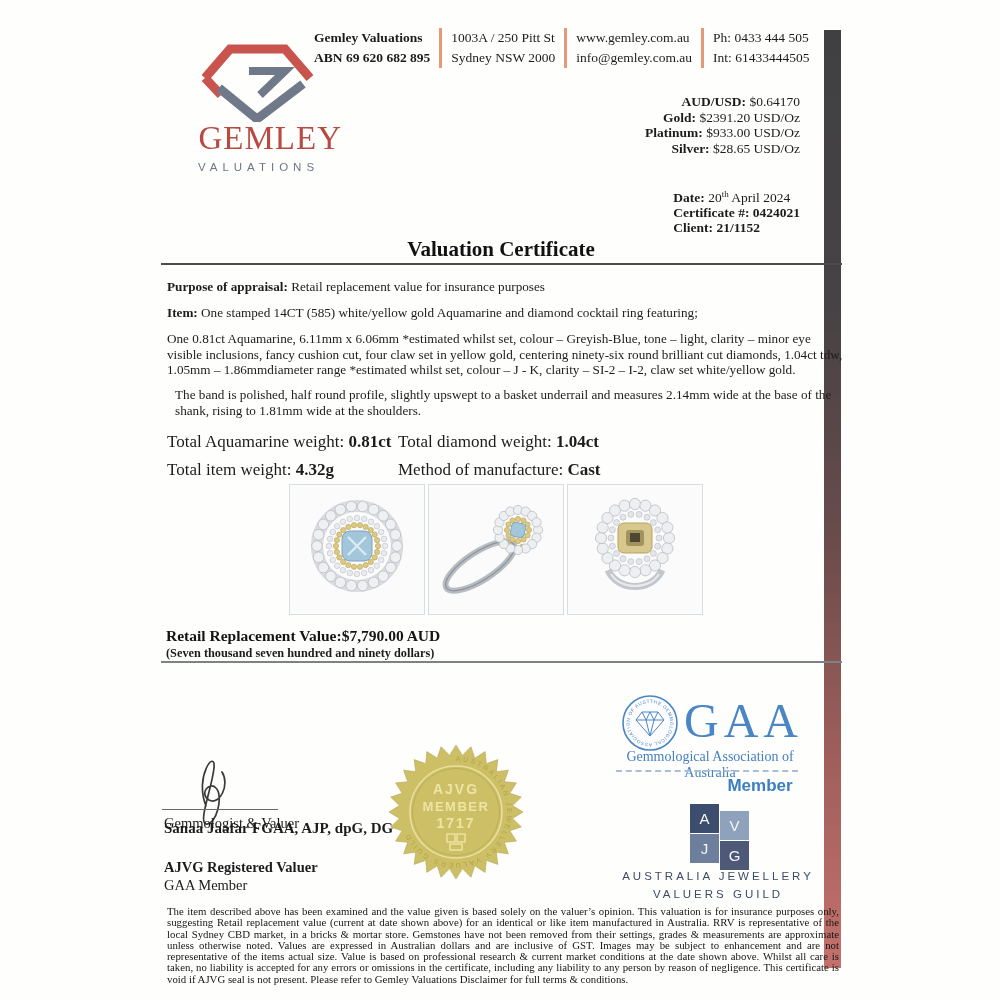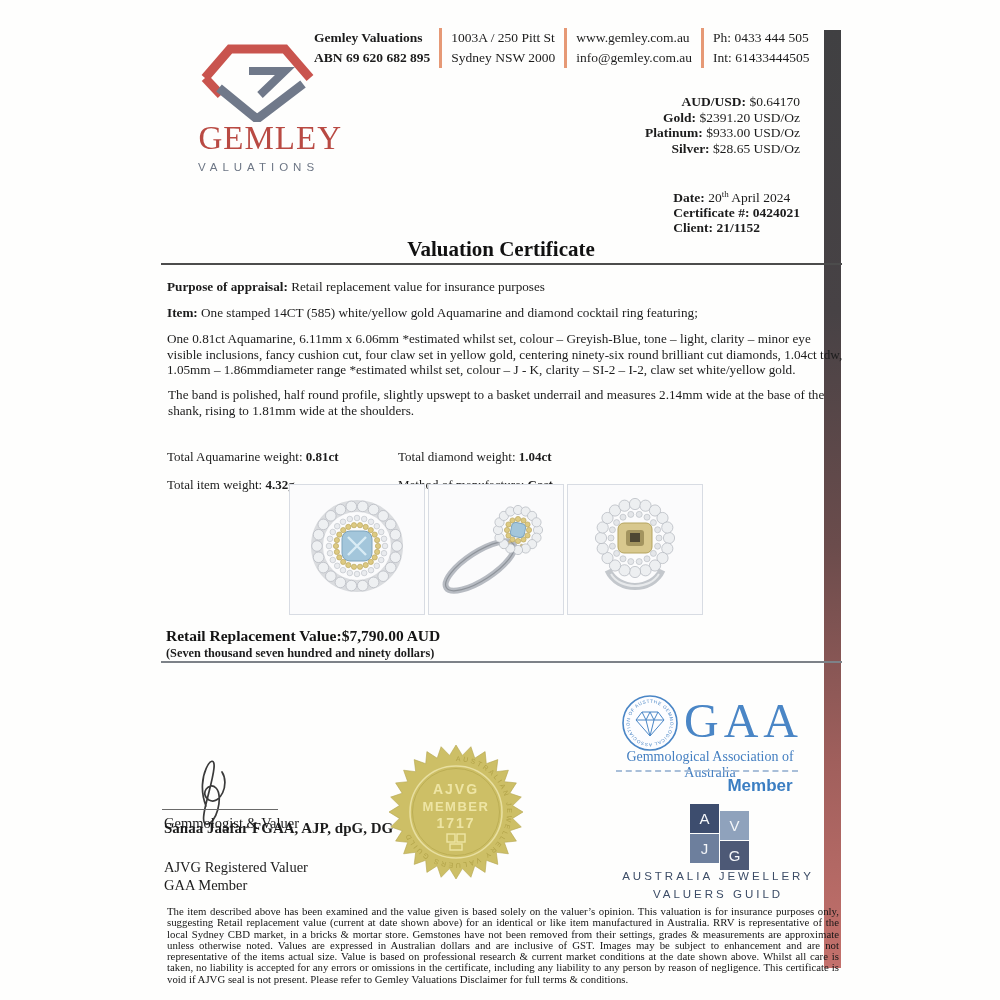--- a/index.html
+++ b/index.html
@@ -32,43 +32,43 @@
 
   
   .title{position:absolute;left:160px;top:237px;width:682px;text-align:center;
     font-size:21px;font-weight:bold;color:#111;}
   .title-rule{position:absolute;left:161px;top:263px;width:681px;height:2px;background:#4c4c4c;}
 
   .bodyline{position:absolute;left:167px;font-size:13.2px;}
   .purpose{top:279px;}
   .itemline{top:305px;}
   .desc{position:absolute;left:167px;top:331px;width:676px;font-size:13.2px;line-height:15.6px;}
-  .band{position:absolute;left:168px;top:387px;width:676px;font-size:13.2px;line-height:15.6px;}
-
-  .weight{position:absolute;font-size:13px;white-space:nowrap;margin-top:17px;}
+  .band{position:absolute;left:175px;top:387px;width:676px;font-size:13.2px;line-height:15.6px;}
+
+  .weight{position:absolute;font-size:17px;white-space:nowrap;}
   .w0{left:167px;top:432px;} .w1{left:398px;top:432px;}
   .w2{left:167px;top:460px;} .w3{left:398px;top:460px;}
 
   
   .photos{position:absolute;left:289px;top:484px;display:flex;gap:3px;}
   .photo{width:134px;height:129px;background:#fbfbfc;border:1px solid #d8dce3;
     display:flex;align-items:center;justify-content:center;}
 
   
   .value-line{position:absolute;left:166px;top:627px;font-size:15.5px;font-weight:bold;color:#141414;}
   .value-amount{}
   .value-words{position:absolute;left:166px;top:646px;font-size:12.3px;font-weight:bold;}
   .value-rule{position:absolute;left:161px;top:661px;width:681px;height:2px;background:#7d8288;}
 
   
   .sig-svg{position:absolute;left:172px;top:742px;}
   .sig-line{position:absolute;left:162px;top:809px;width:116px;height:1px;background:#6a6a6a;}
   .sig-name{position:absolute;left:164px;top:820px;font-size:15px;font-weight:bold;}
   .sig-title{position:absolute;left:164px;font-size:14.5px;}
-  .st0{top:815px;} .st1{top:859px;} .st2{top:877px;}
+  .st0{top:815px;} .st1{top:859px;font-weight:bold;} .st2{top:877px;}
 
   
   .seal{position:absolute;left:386px;top:742px;}
 
   
   .gaa-emblem{position:absolute;left:621px;top:694px;}
   .gaa-acronym{position:absolute;left:684px;top:693px;font-size:48px;letter-spacing:5px;color:#4a86c6;}
   .gaa-name{position:absolute;left:612px;top:749px;width:196px;text-align:center;
     font-size:14px;color:#447fc1;}
   .gaa-dash{position:absolute;left:616px;top:770px;width:182px;border-top:2px dashed #a9bfd9;}

